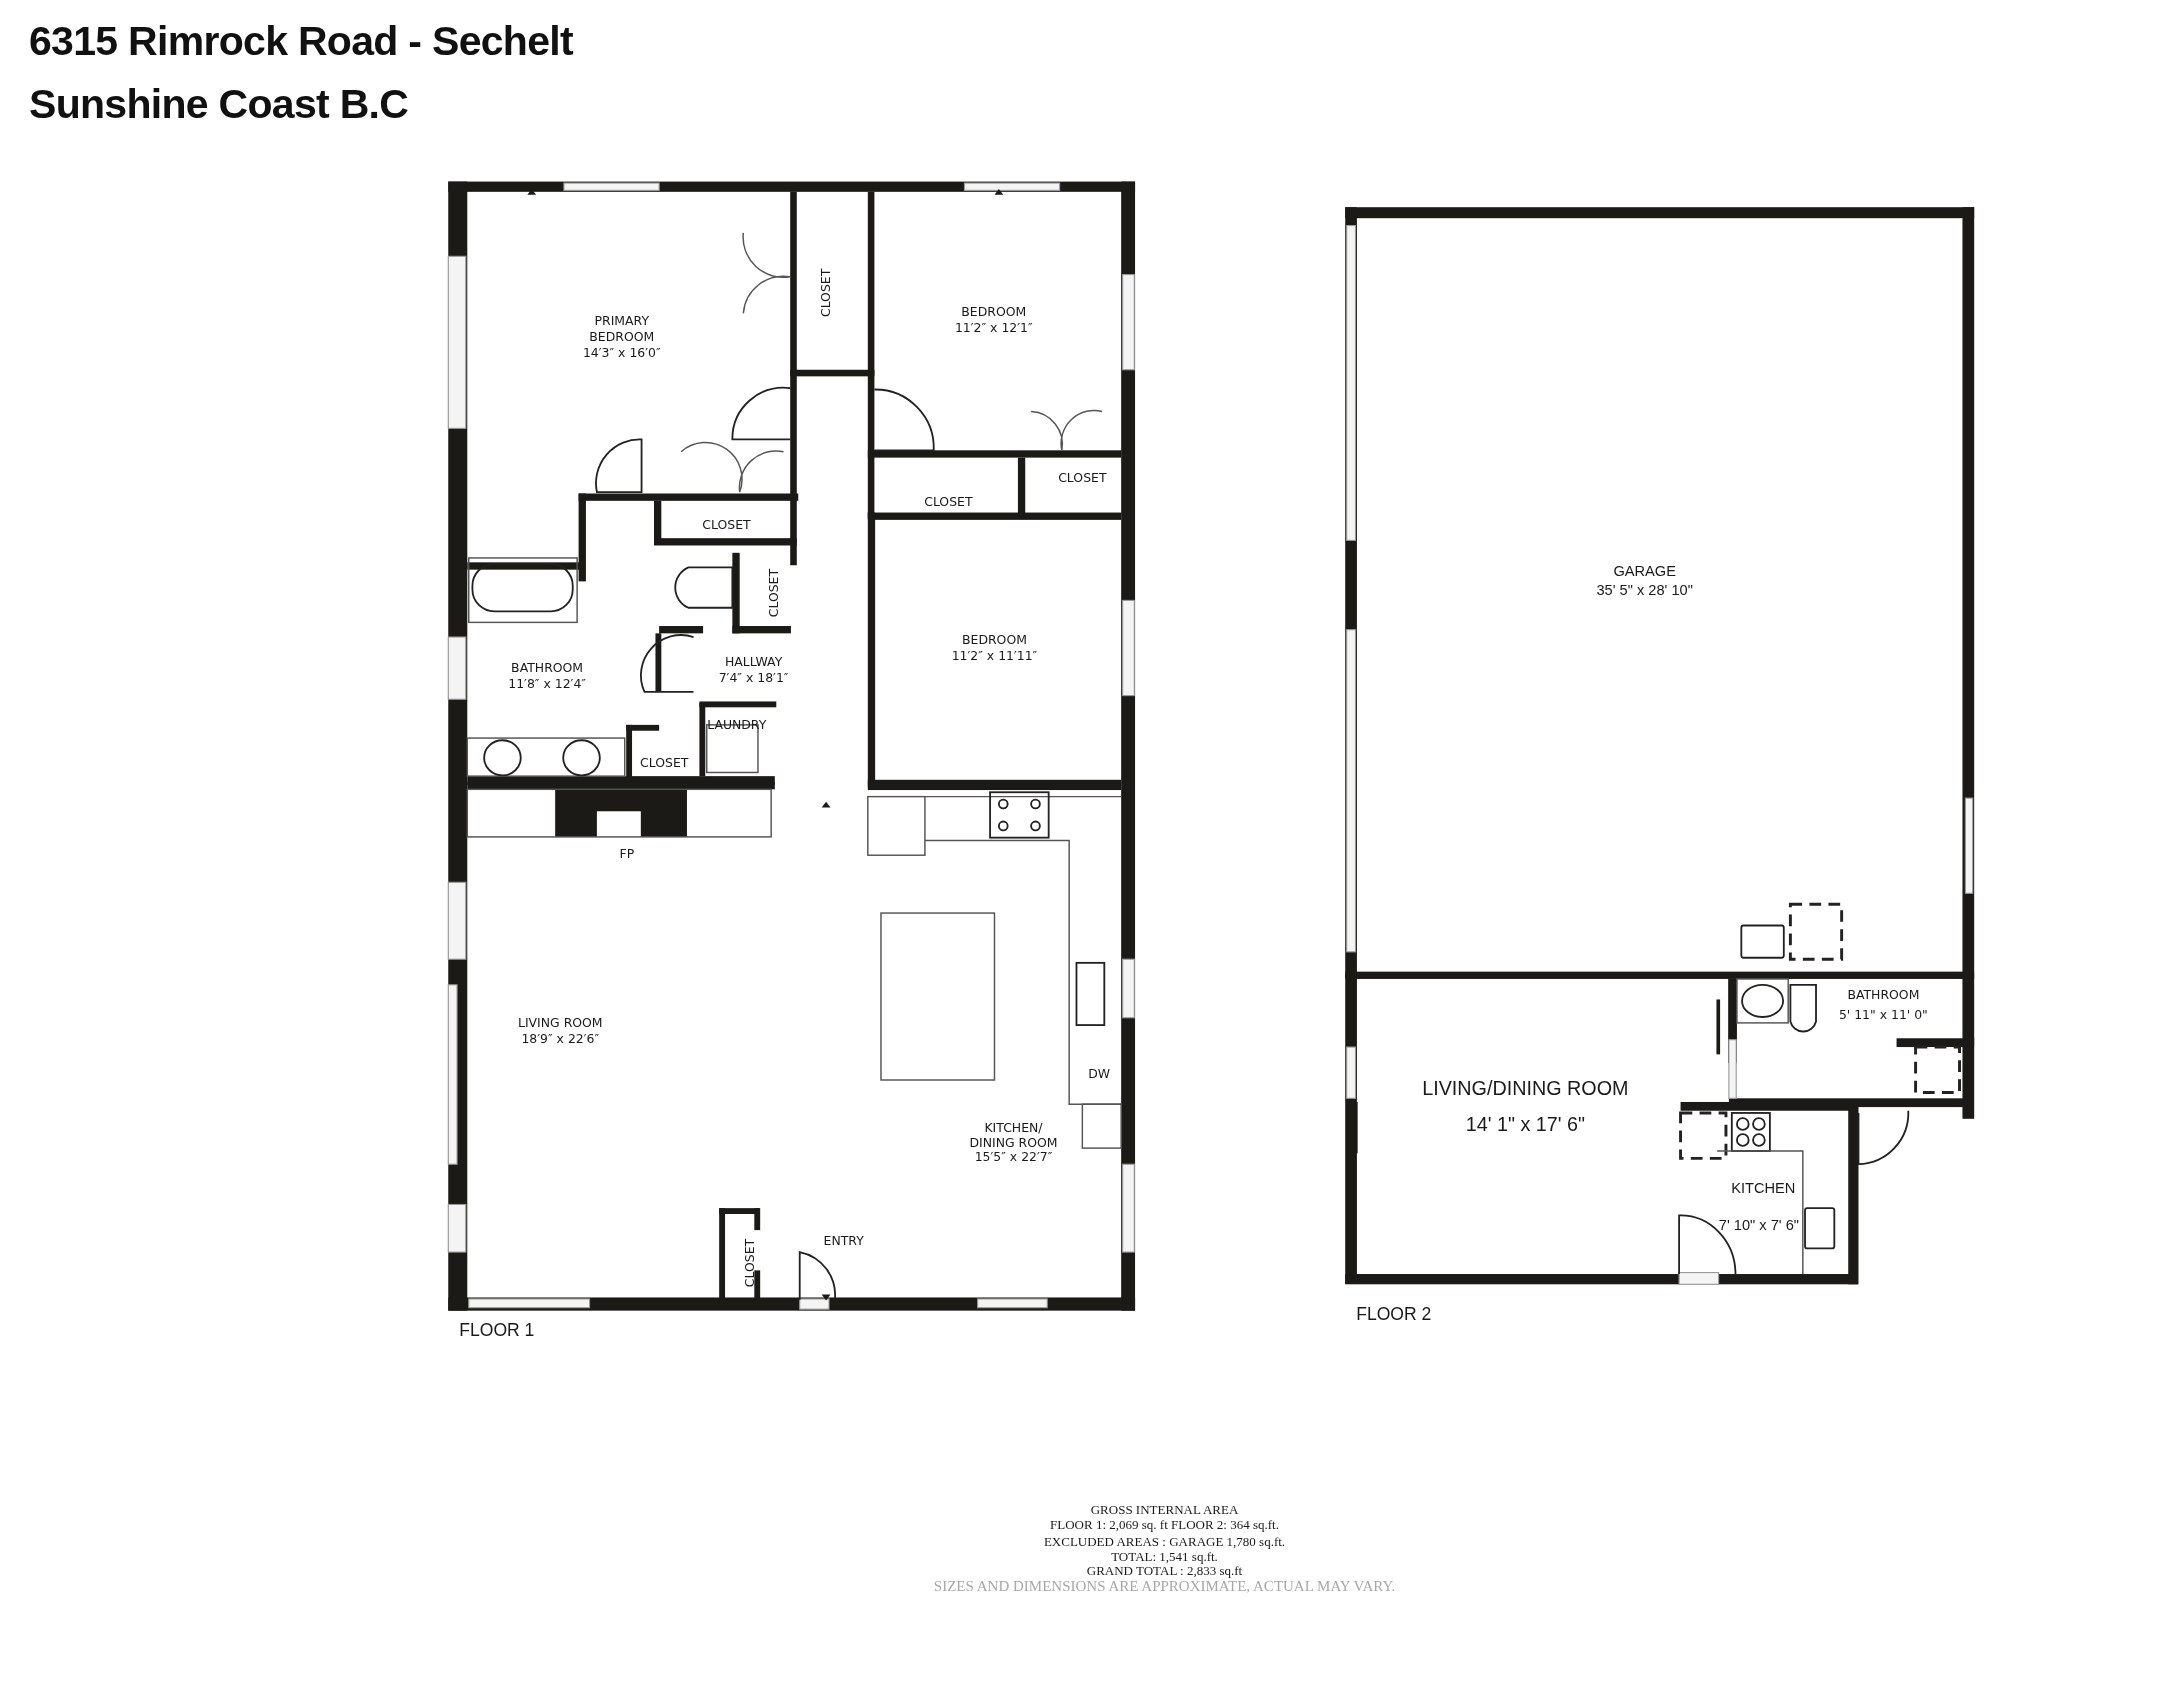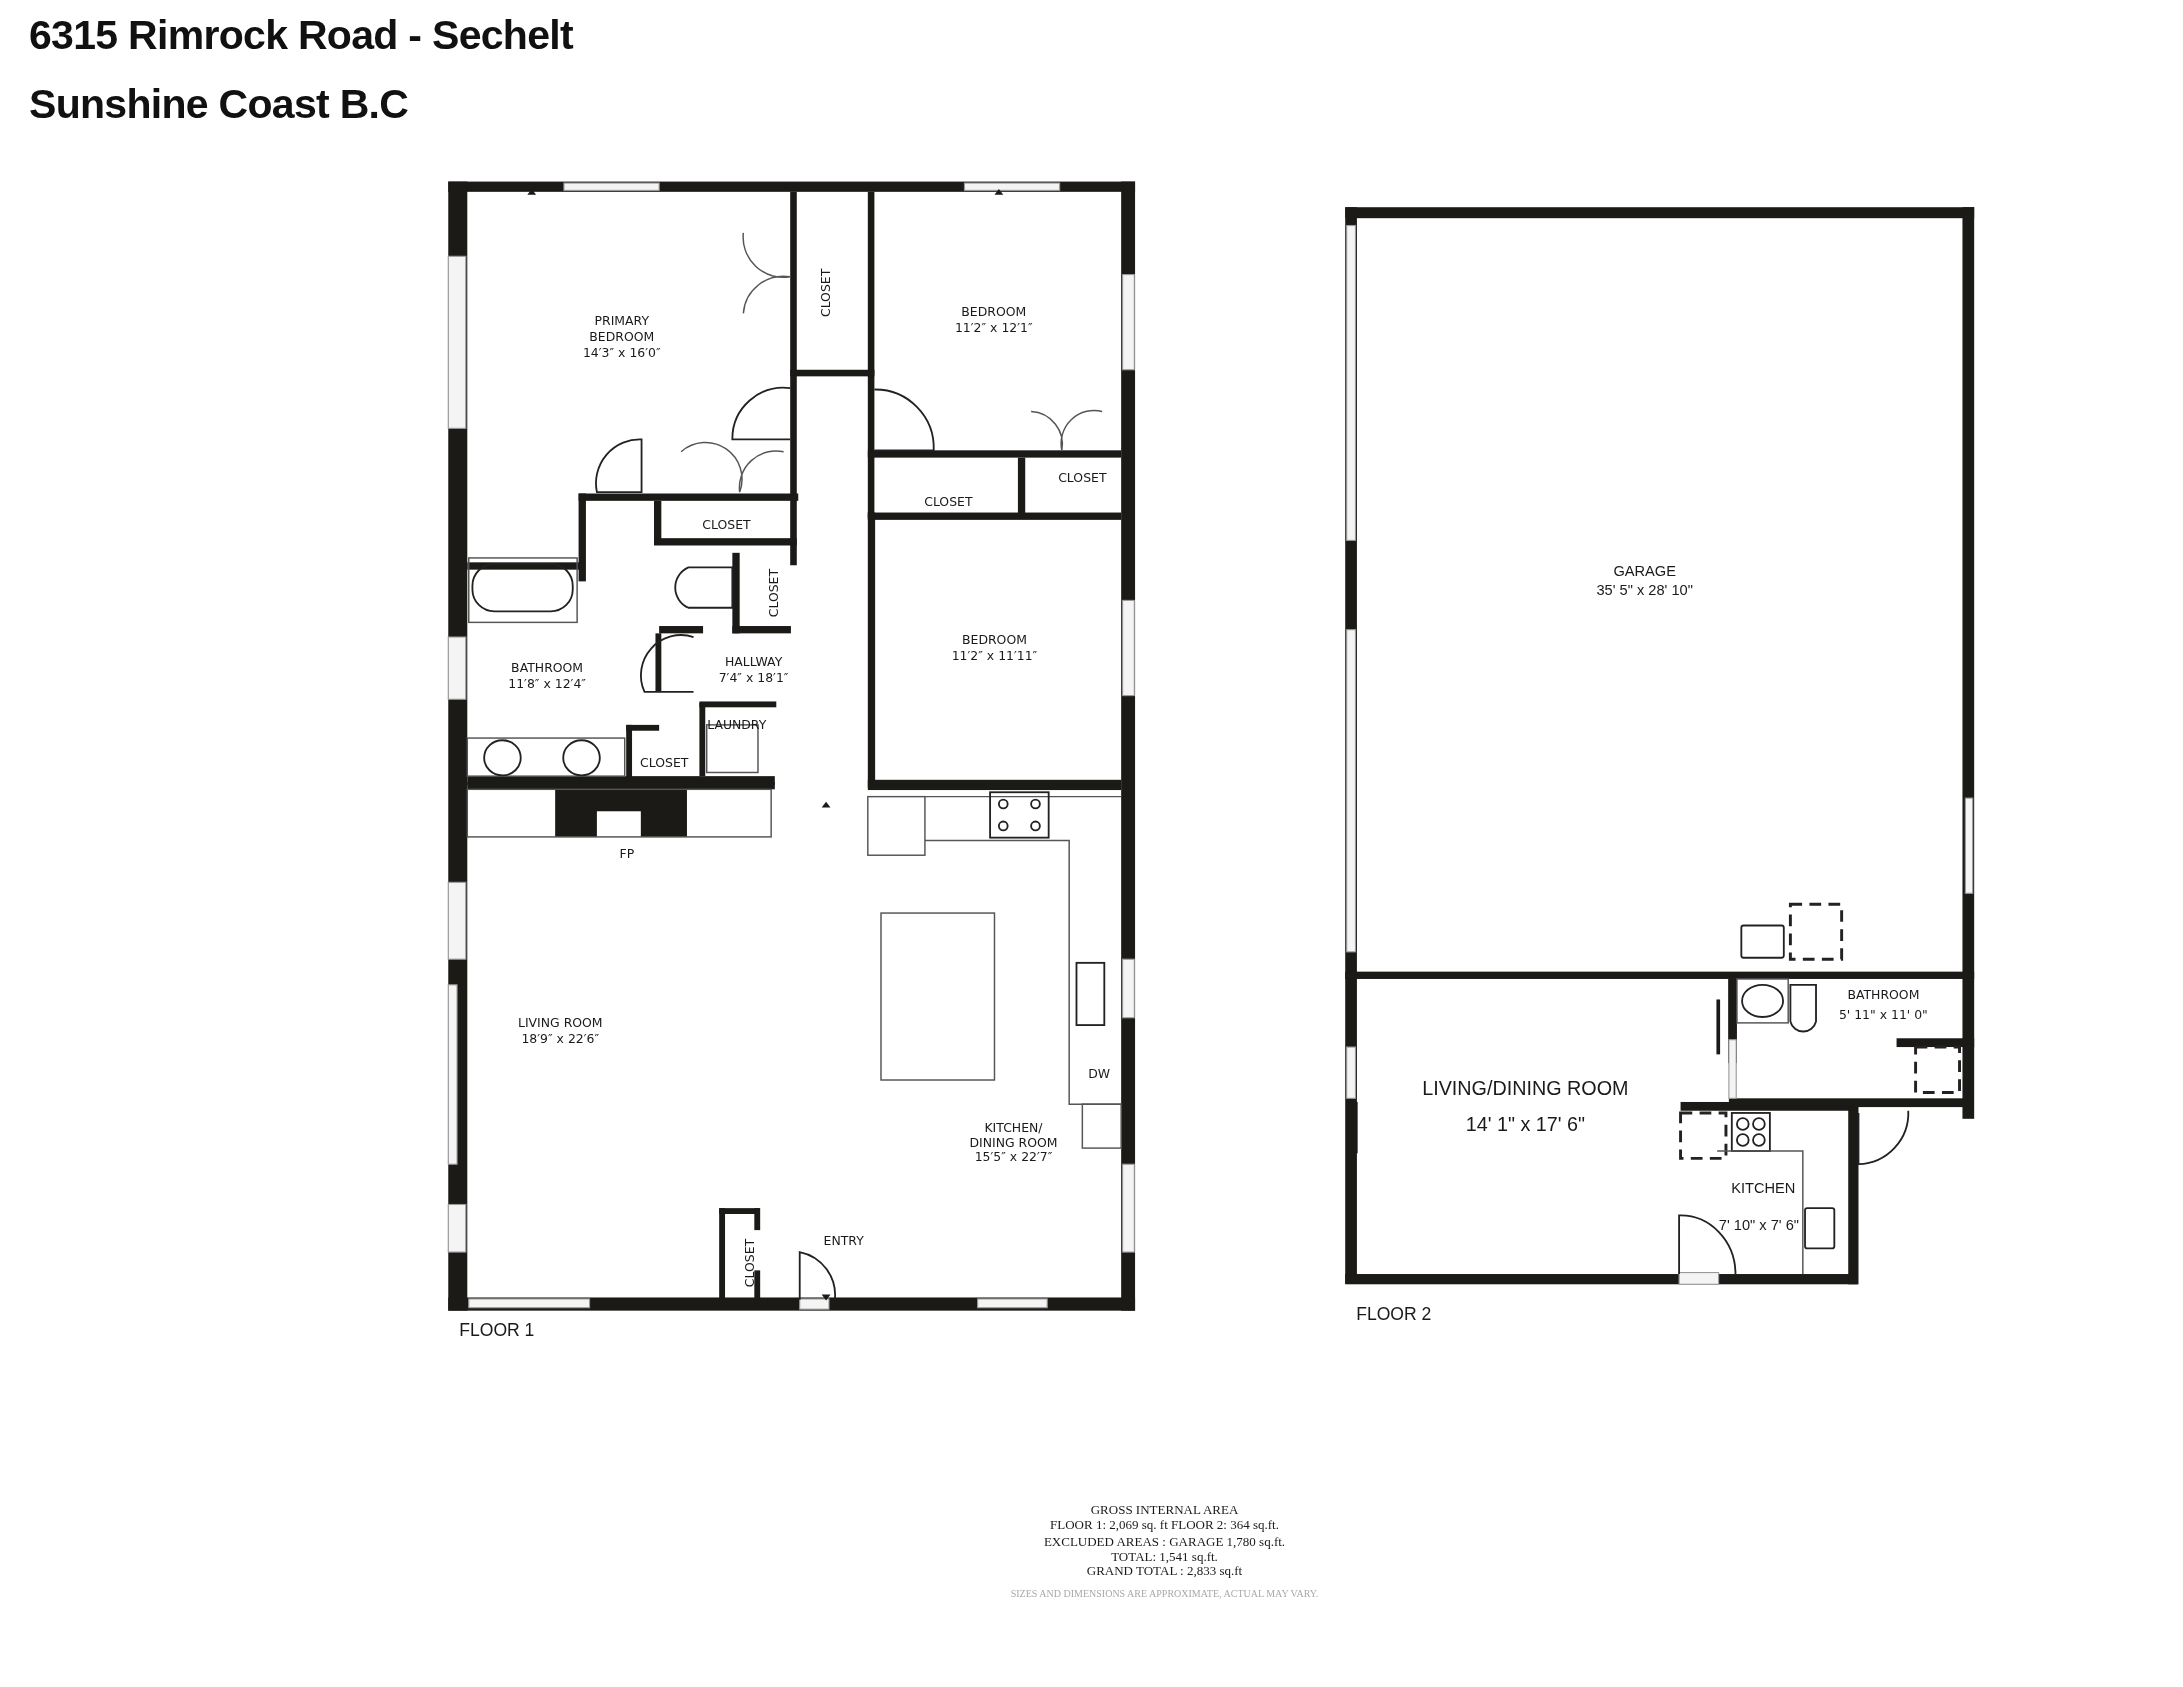--- a/index.html
+++ b/index.html
@@ -1,35 +1,35 @@
 <!DOCTYPE html>
 <html style="font-size:11.7px"><head>
 <meta charset="utf-8">
 <style>
   html, body { margin: 0; padding: 0; background: #ffffff; }
   body { width: 2183px; height: 1687px; position: relative; overflow: hidden;
          font-family: "DejaVu Sans", sans-serif; color: #1a1a1a; }
   .title { position: absolute; left: 29px; font-family: "Liberation Sans", sans-serif;
            font-weight: bold; font-size: 41px; letter-spacing: -0.7px; color: #111; }
-  #t1 { top: 12px; text-align: right; }
+  #t1 { top: 18px; text-align: right; }
   #t2 { top: 81px; }
   svg { position: absolute; left: 0; top: 0; }
   .wall { fill: #1b1a17; }
   .thin { fill: none; stroke: #555; stroke-width: 2; }
   .thin-dark { fill: none; stroke: #222; stroke-width: 2.5; }
   .dash { fill: none; stroke: #222; stroke-width: 4; stroke-dasharray: 16 10; }
   .win { fill: #f4f4f4; stroke: #999; stroke-width: 1.5; }
   .lbl { font-family: "DejaVu Sans", sans-serif; font-size: 17px; fill: #1a1a1a; text-anchor: middle; }
   .lbl-cond { font-family: "Liberation Sans", sans-serif; font-size: 20px; fill: #1a1a1a; text-anchor: middle; }
   .lbl-big { font-family: "Liberation Sans", sans-serif; font-size: 27px; fill: #1a1a1a; text-anchor: middle; }
   .floorlbl { font-family: "Liberation Sans", sans-serif; font-size: 24px; fill: #1a1a1a; }
   .tri { fill: #1b1a17; }
   .summary { position: absolute; left: 908px; top: 1503px; width: 513px; text-align: center;
              font-family: Liberation Serif, serif; font-size: 13px; color: #1a1a1a; line-height: 14.6px; }
-  .summary .disc { color: #a8a8a8; font-size: 10px; margin-top: 8px; }
+  .summary .disc { color: #a8a8a8; font-size: 15px; margin-top: 0; }
 </style>
 </head>
 <body>
 
 <div class="title" id="t1">6315 Rimrock Road -  Sechelt</div>
 <div class="title" id="t2">Sunshine Coast B.C</div>
 
 <svg width="2183" height="1687" viewBox="0 0 2981 2304">
 
   <g>

